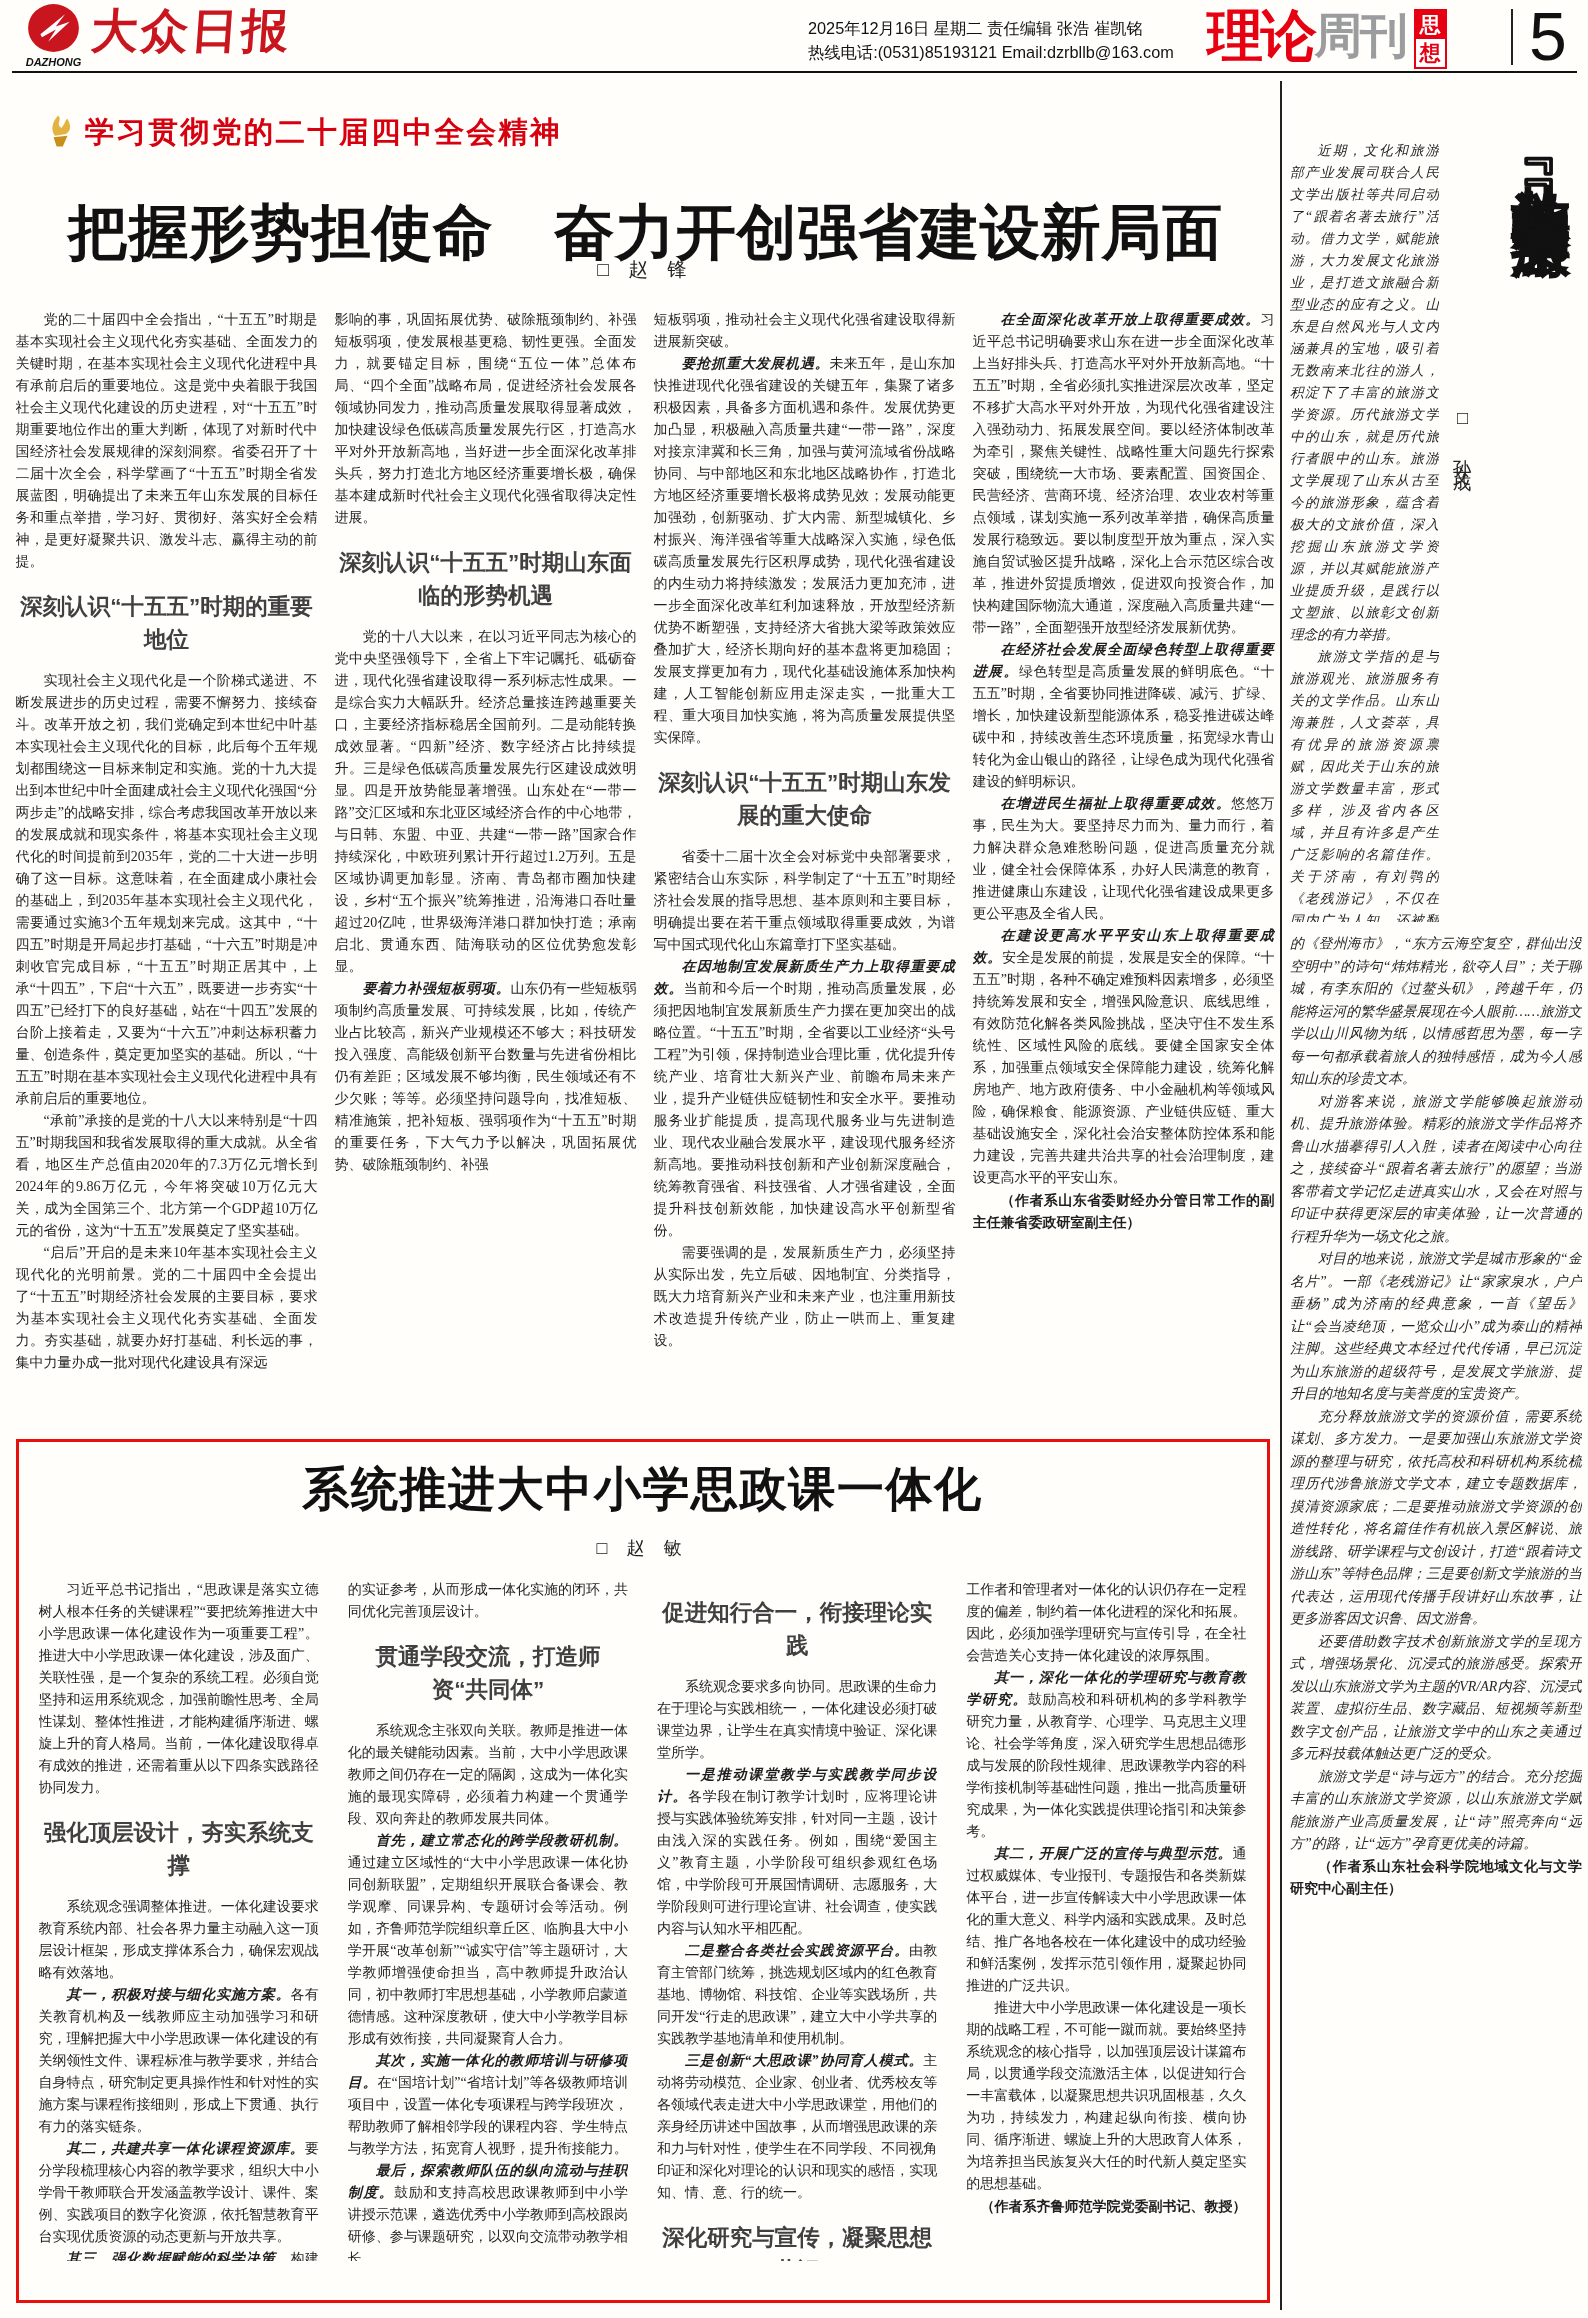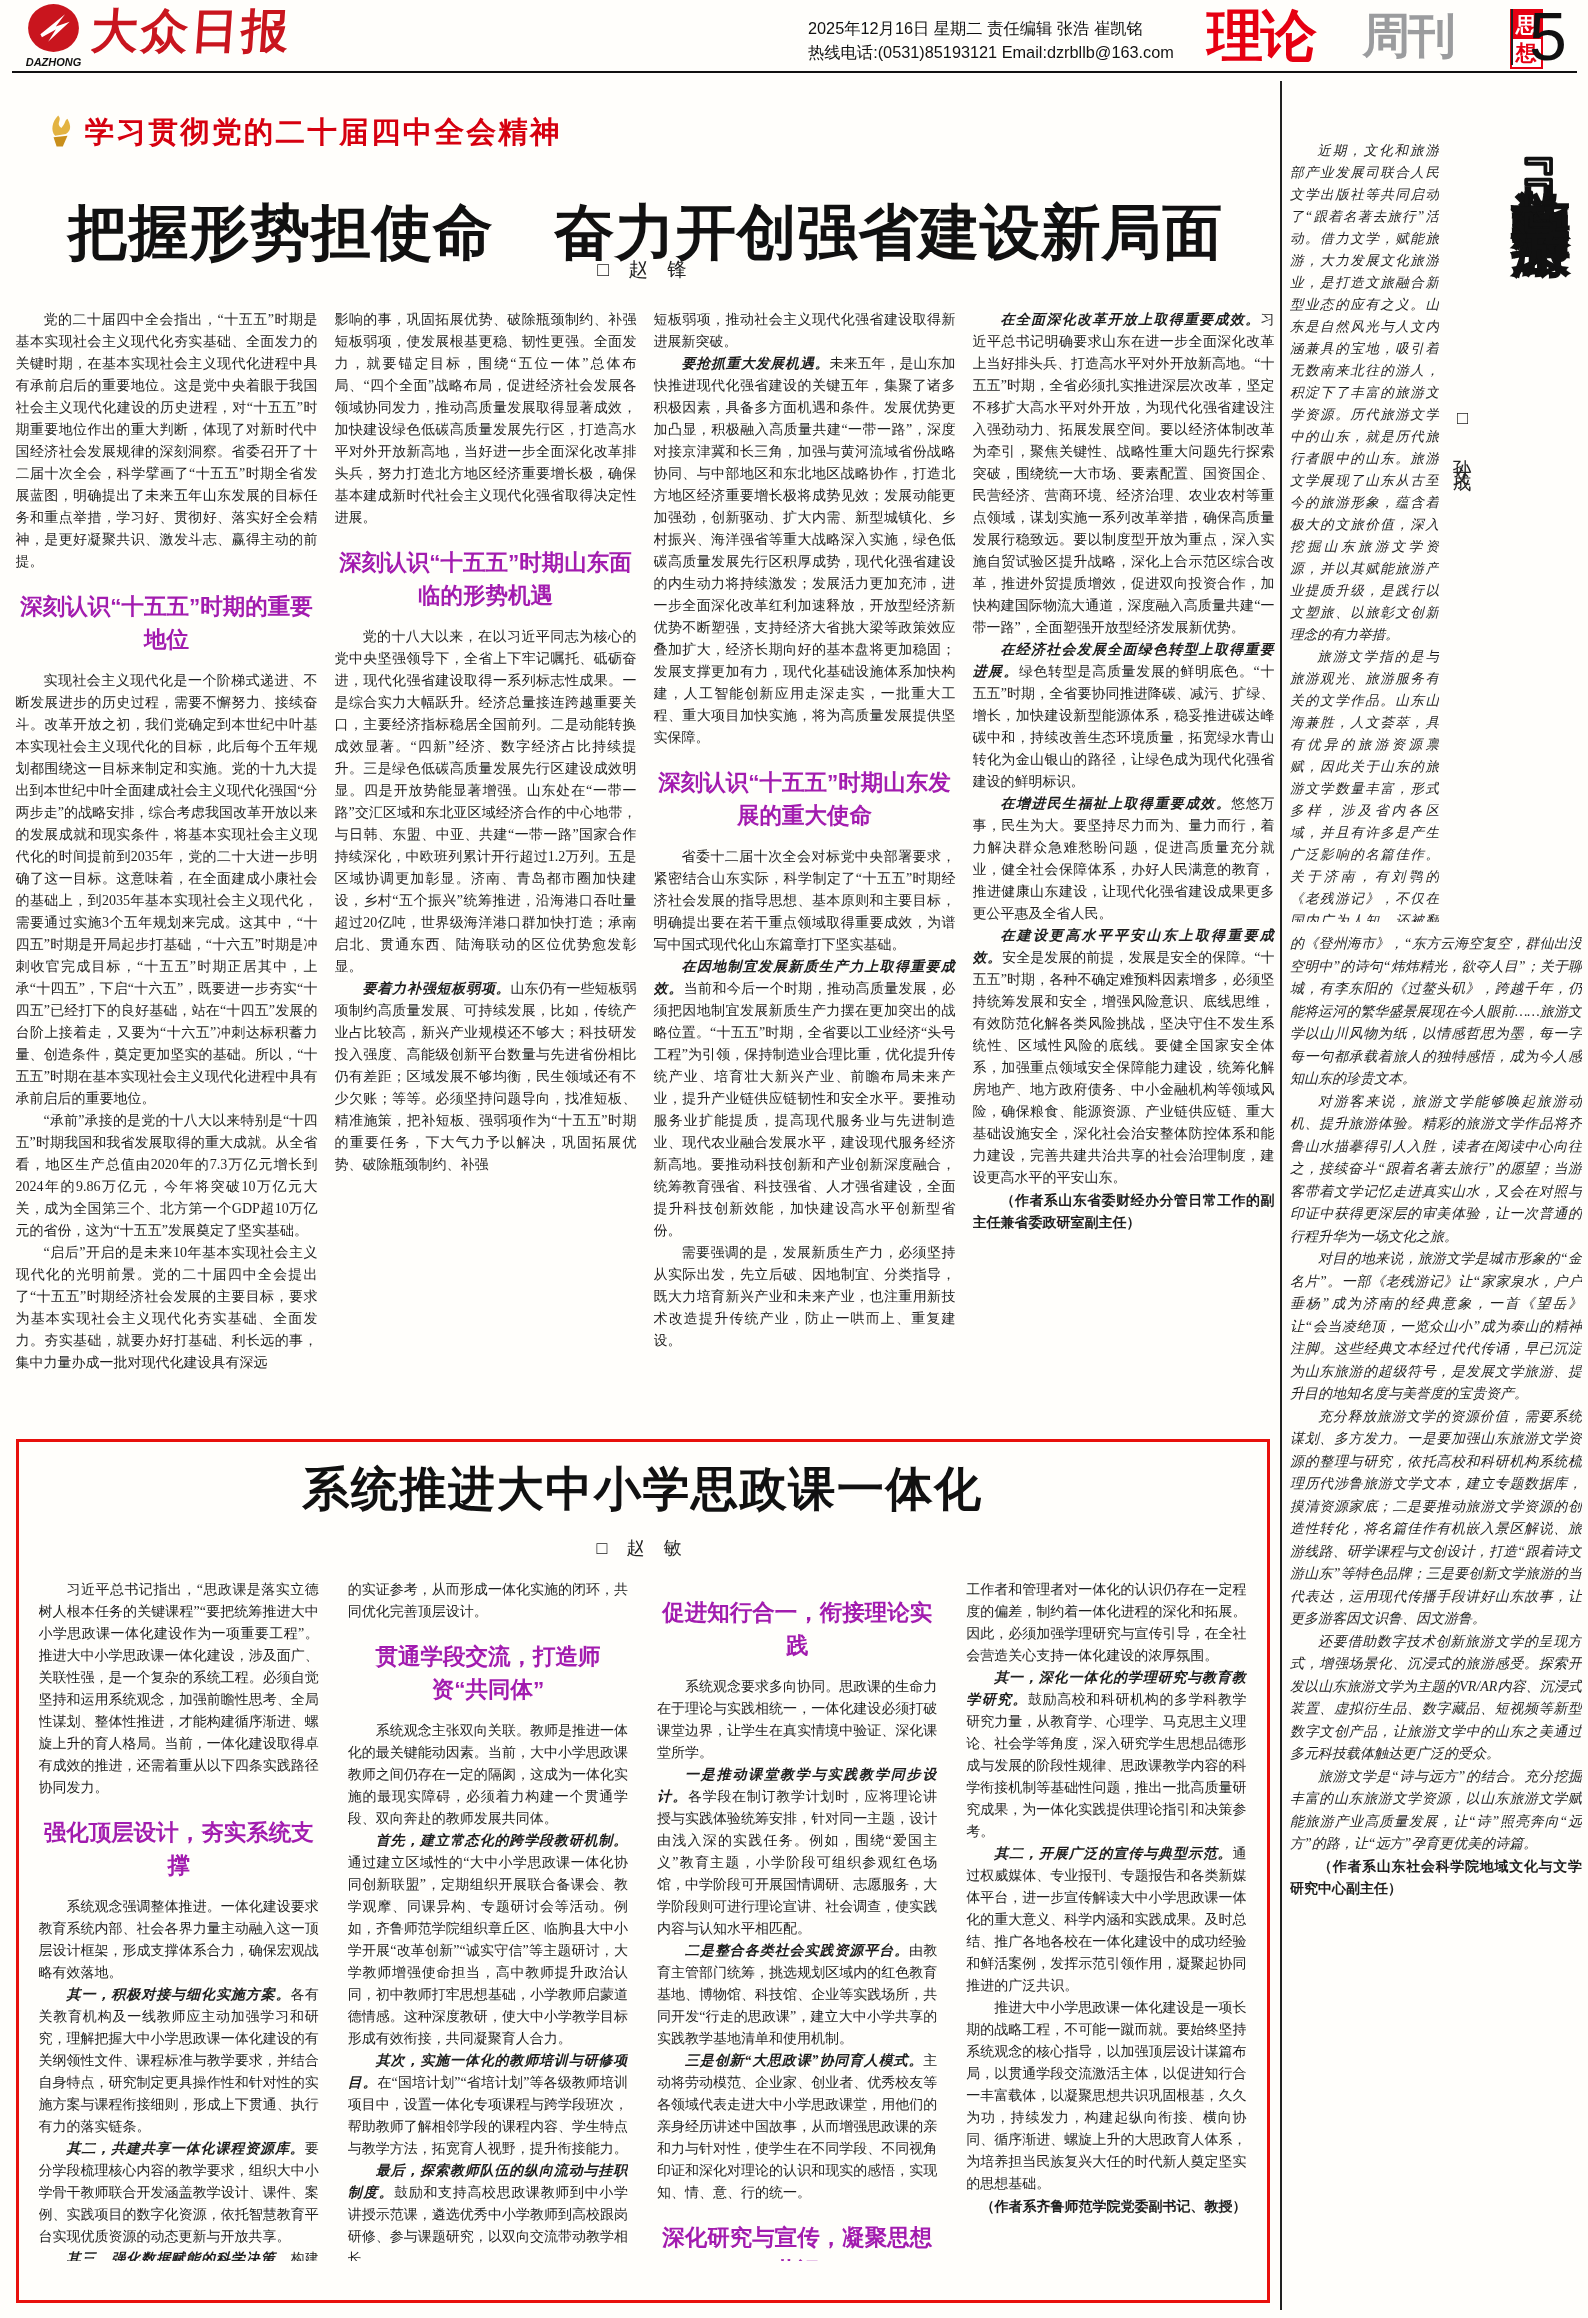--- a/index.html
+++ b/index.html
@@ -7,21 +7,21 @@
         font-family:"Liberation Serif","DejaVu Serif",serif;color:#1c1c1c;}
   
   #hdr{position:absolute;left:0;top:0;width:1588px;height:71px;}
   .masthead{position:absolute;left:25px;top:3.1px;display:flex;align-items:flex-start;}
   .mast-logo-wrap{display:flex;flex-direction:column;align-items:center;}
   .mast-en{font-family:"Liberation Sans",sans-serif;font-weight:700;font-style:italic;font-size:11px;color:#111;margin-top:-1.6px;}
   .mast-name{font-size:47px;line-height:56px;font-weight:700;color:#c9151e;margin-left:9.3px;
              font-family:"DejaVu Serif","Liberation Serif",serif;transform:skewX(-4deg);letter-spacing:3.1px;}
   .hdr-info{position:absolute;left:808px;top:15.5px;font-family:"Liberation Sans",sans-serif;
             font-size:16.3px;line-height:24px;color:#111;}
-  .hdr-title{position:absolute;left:1207px;top:4.7px;display:flex;align-items:flex-start;gap:48px;}
+  .hdr-title{position:absolute;left:1207px;top:4.7px;display:flex;align-items:flex-start;}
   .t-red{font-family:"Liberation Sans",sans-serif;font-weight:900;font-size:56px;line-height:62px;color:#e60012;letter-spacing:-2.3px;}
   .t-gray{font-family:"Liberation Sans",sans-serif;font-weight:900;font-size:48px;line-height:62px;color:#9b9c9e;letter-spacing:-2.3px;}
   .badge{margin-left:7.8px;margin-top:4.7px;width:29.5px;border:2.3px solid #e60012;display:flex;flex-direction:column;}
   .badge div{width:29.5px;height:28px;font-family:"Liberation Sans",sans-serif;font-weight:700;font-size:21px;
              display:flex;align-items:center;justify-content:center;}
   .badge .b-top{background:#e60012;color:#fff;}
   .badge .b-bot{background:#fff;color:#e60012;}
   .hdr-vline{position:absolute;left:1511px;top:9.3px;width:2.3px;height:56px;background:#222;}
   .pagenum{position:absolute;left:1529px;top:1.6px;font-family:"Liberation Sans",sans-serif;
            font-weight:300;font-size:68px;line-height:68px;color:#111;}
@@ -36,21 +36,21 @@
     font-family:"Liberation Sans",sans-serif;font-weight:900;font-size:60px;line-height:78px;color:#111;letter-spacing:0.8px;}
   #main-byline{position:absolute;left:15.5px;top:256px;width:1260px;text-align:center;
     font-family:"Liberation Sans",sans-serif;font-size:19.4px;color:#222;letter-spacing:7px;}
   .cols{position:absolute;display:flex;}
   #main-cols{left:15.5px;top:309px;width:1260px;height:1087px;gap:17px;}
   .col{width:302px;height:100%;overflow:hidden;}
   .para{margin:0;text-indent:2em;text-align:justify;font-size:14px;line-height:22px;color:#1f1f1f;}
   .para.noindent{text-indent:0;}
   .lead-intro{font-weight:700;font-style:italic;letter-spacing:0.8px;}
   .col-subhead{font-family:"Liberation Sans",sans-serif;font-weight:800;font-size:22.5px;line-height:33px;
-               text-align:center;margin:17px 0 14px 0;color:#a21caf;}
+               text-align:center;margin:17px 0 14px 0;color:#404040;}
   .para.author{font-family:"Liberation Sans",sans-serif;font-weight:700;}
   
   #bottom-box{position:absolute;left:15.5px;top:1439px;width:1254px;height:864px;border:3.1px solid #e8100c;
               background:#fffefb;box-sizing:border-box;padding:6.2px 20px;}
   #bottom-headline{margin:14px 0 0 0;text-align:center;font-family:"Liberation Sans",sans-serif;
                    font-weight:900;font-size:47px;line-height:54px;color:#111;letter-spacing:1.6px;}
   #bottom-byline{text-align:center;font-family:"Liberation Sans",sans-serif;font-size:18px;
                  letter-spacing:7px;margin:20px 0 18.6px 0;color:#222;}
   #bottom-cols{position:relative;display:flex;gap:29px;height:682px;overflow:hidden;}
   #bottom-cols .col{width:295px;}

